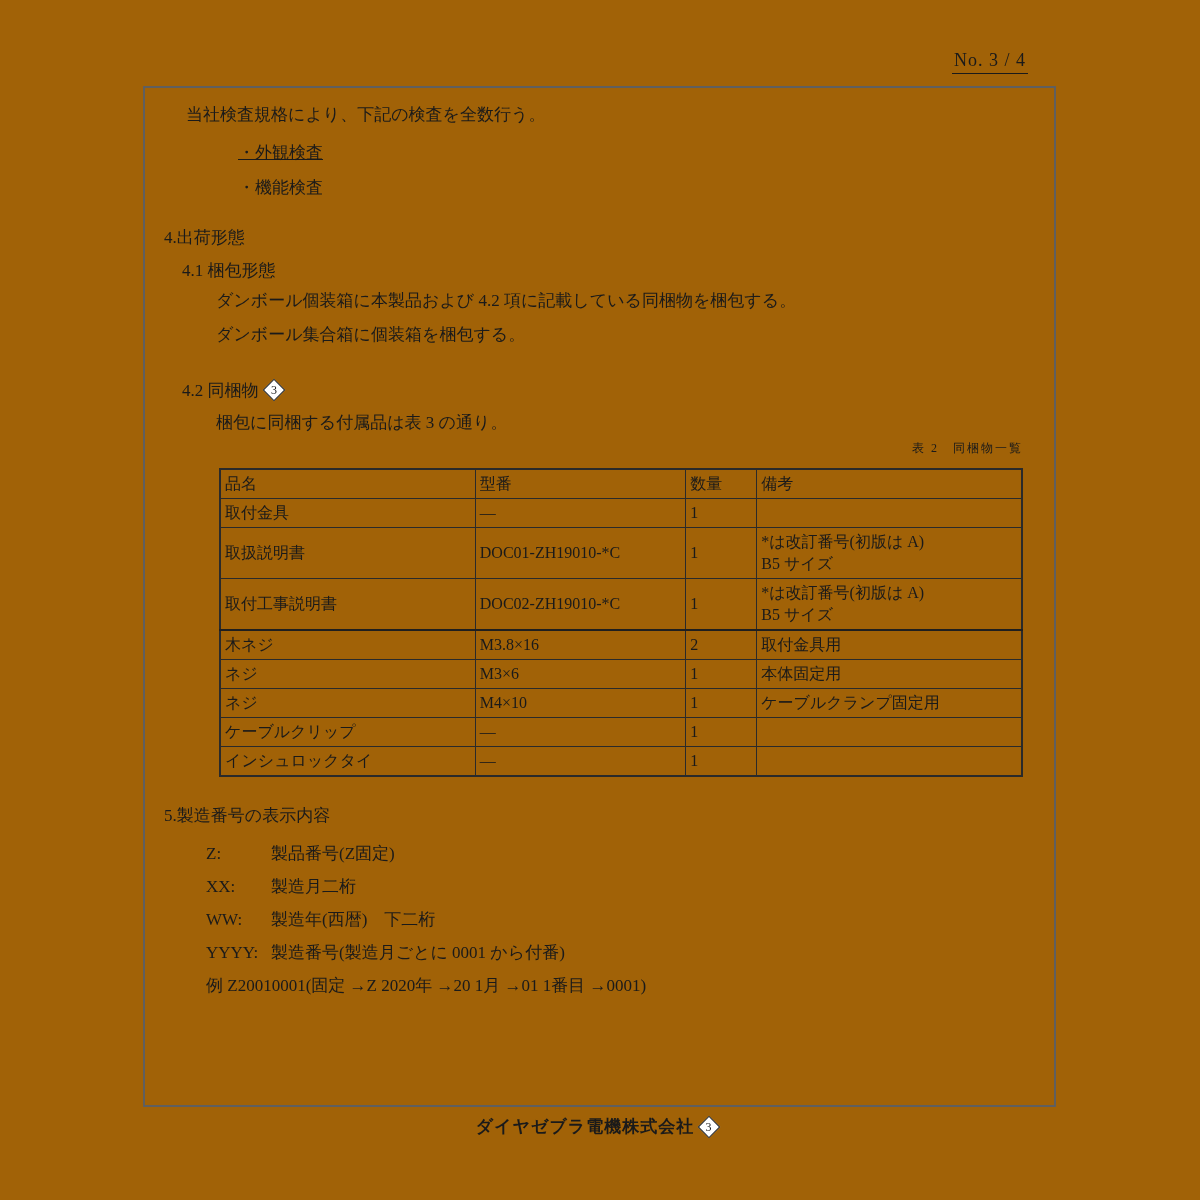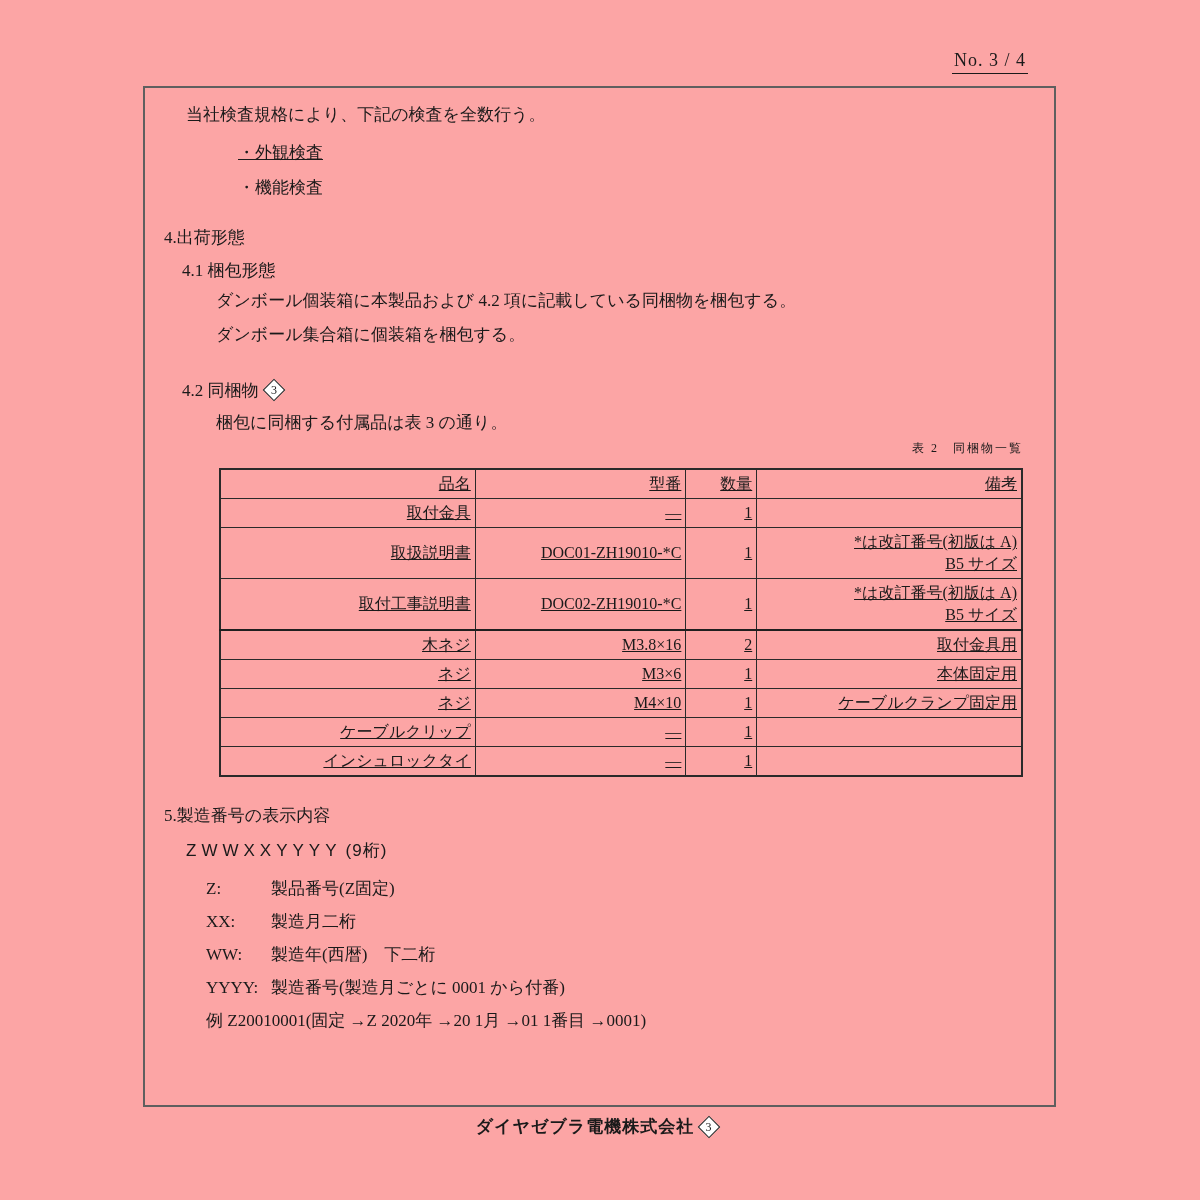--- a/index.html
+++ b/index.html
@@ -1,21 +1,21 @@
 <!DOCTYPE html>
 <html lang="ja"><head>
 <meta charset="utf-8">
 <style>
   * { margin: 0; padding: 0; box-sizing: border-box; }
   html, body { background: #ffffff; }
   .page {
     position: relative;
     width: 1200px;
     height: 1200px;
-    background: #fca5a5;
+    background: #a16207;
     color: #1a1a1a;
     font-family: "Liberation Serif", "DejaVu Serif", serif;
     font-size: 17px;
     overflow: hidden;
   }
   .page-number {
     position: absolute;
     top: 50px;
     right: 172px;
     font-size: 18px;
@@ -47,26 +47,25 @@
   table.items {
     margin-top: 11px;
     margin-left: 60px;
     width: 804px;
     border-collapse: collapse;
     font-size: 16px;
     border: 2px solid #2a2a2a;
   }
   table.items th, table.items td {
     border: 1px solid #2a2a2a;
-    text-align: right;
+    text-align: left;
     vertical-align: middle;
     padding: 3px 4px;
     line-height: 22px;
     font-weight: normal;
-    text-decoration: underline;
   }
   tr.thick-top td { border-top: 2px solid #1f1f1f; }
   .remark-line { display: block; }
   .s5-heading { margin-top: 28px; padding-left: 5px; }
   .serial-format {
     margin-top: 12px;
     padding-left: 27px;
     font-family: "Liberation Sans", "DejaVu Sans", sans-serif;
     font-size: 17px;
   }
@@ -200,23 +199,20 @@
       <tr>
         <td>インシュロックタイ</td>
         <td>―</td>
         <td>1</td>
         <td></td>
       </tr>
     </tbody>
       </table>
 
     <div class="line s5-heading">5.製造番号の表示内容</div>
-    <div class="serial-format">
-      <span class="fmt">ZWWXXYYYY</span><span class="digits">(9桁)</span>
-    </div>
     <div class="serial-defs">
       <div class="serial-def-row">
         <span class="serial-def-key">Z:</span>
         <span class="serial-def-value">製品番号(Z固定)</span>
       </div>
       <div class="serial-def-row">
         <span class="serial-def-key">XX:</span>
         <span class="serial-def-value">製造月二桁</span>
       </div>
       <div class="serial-def-row">

